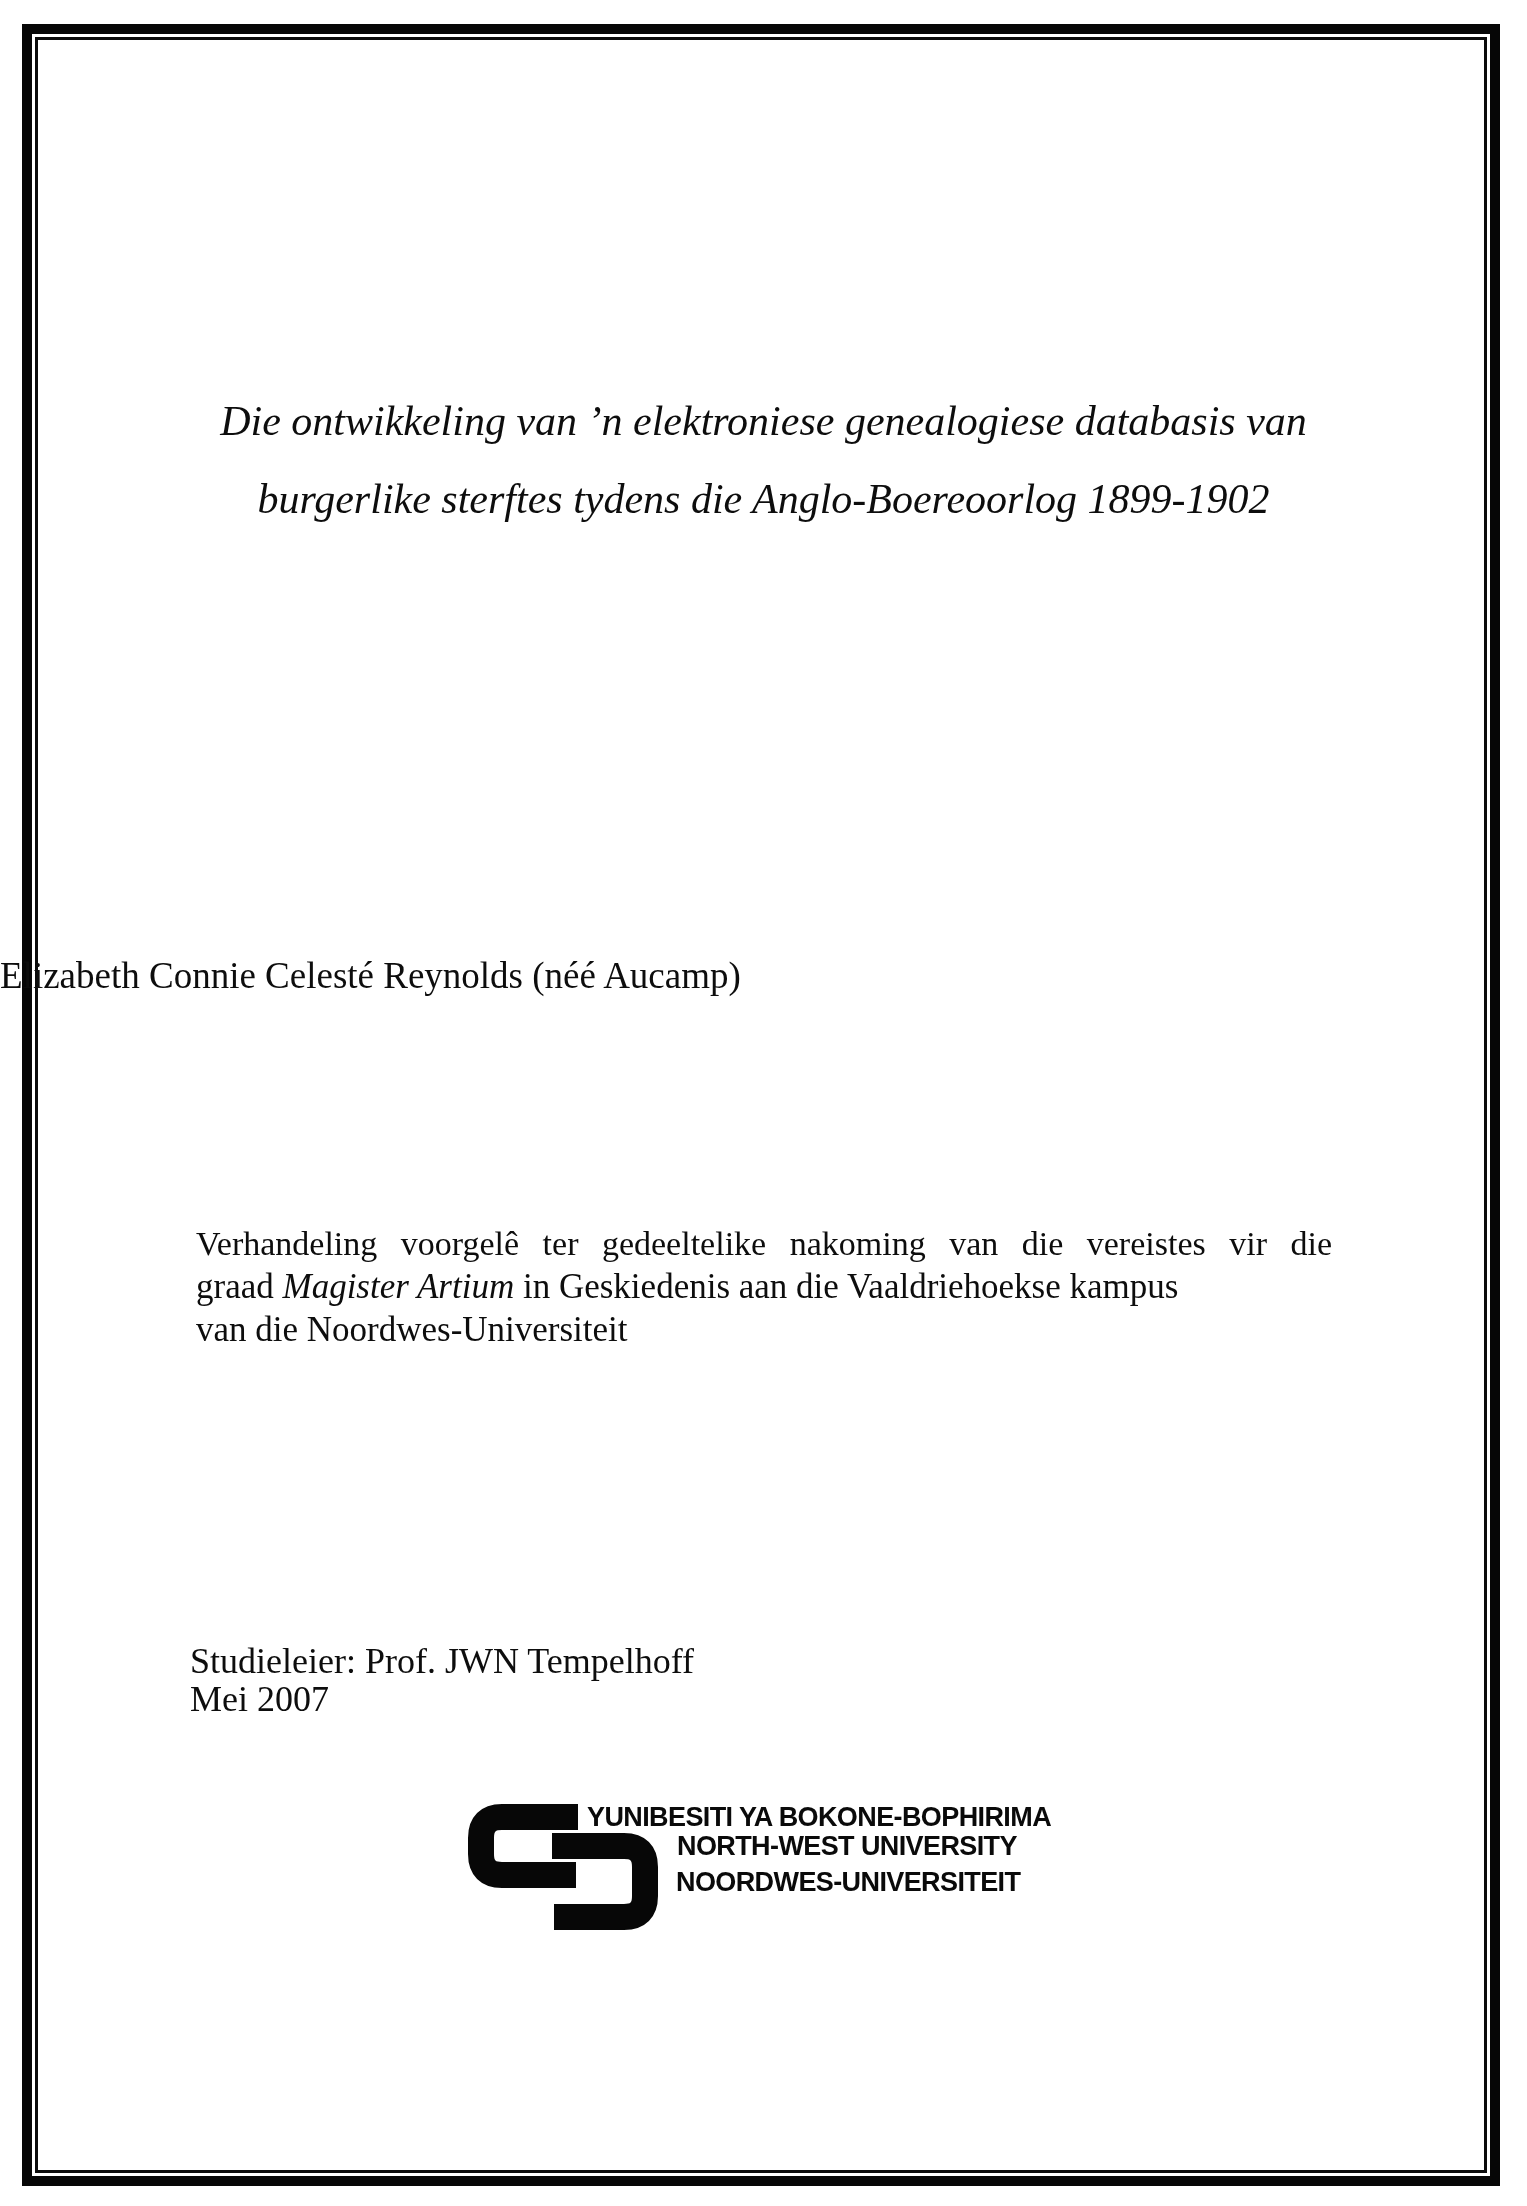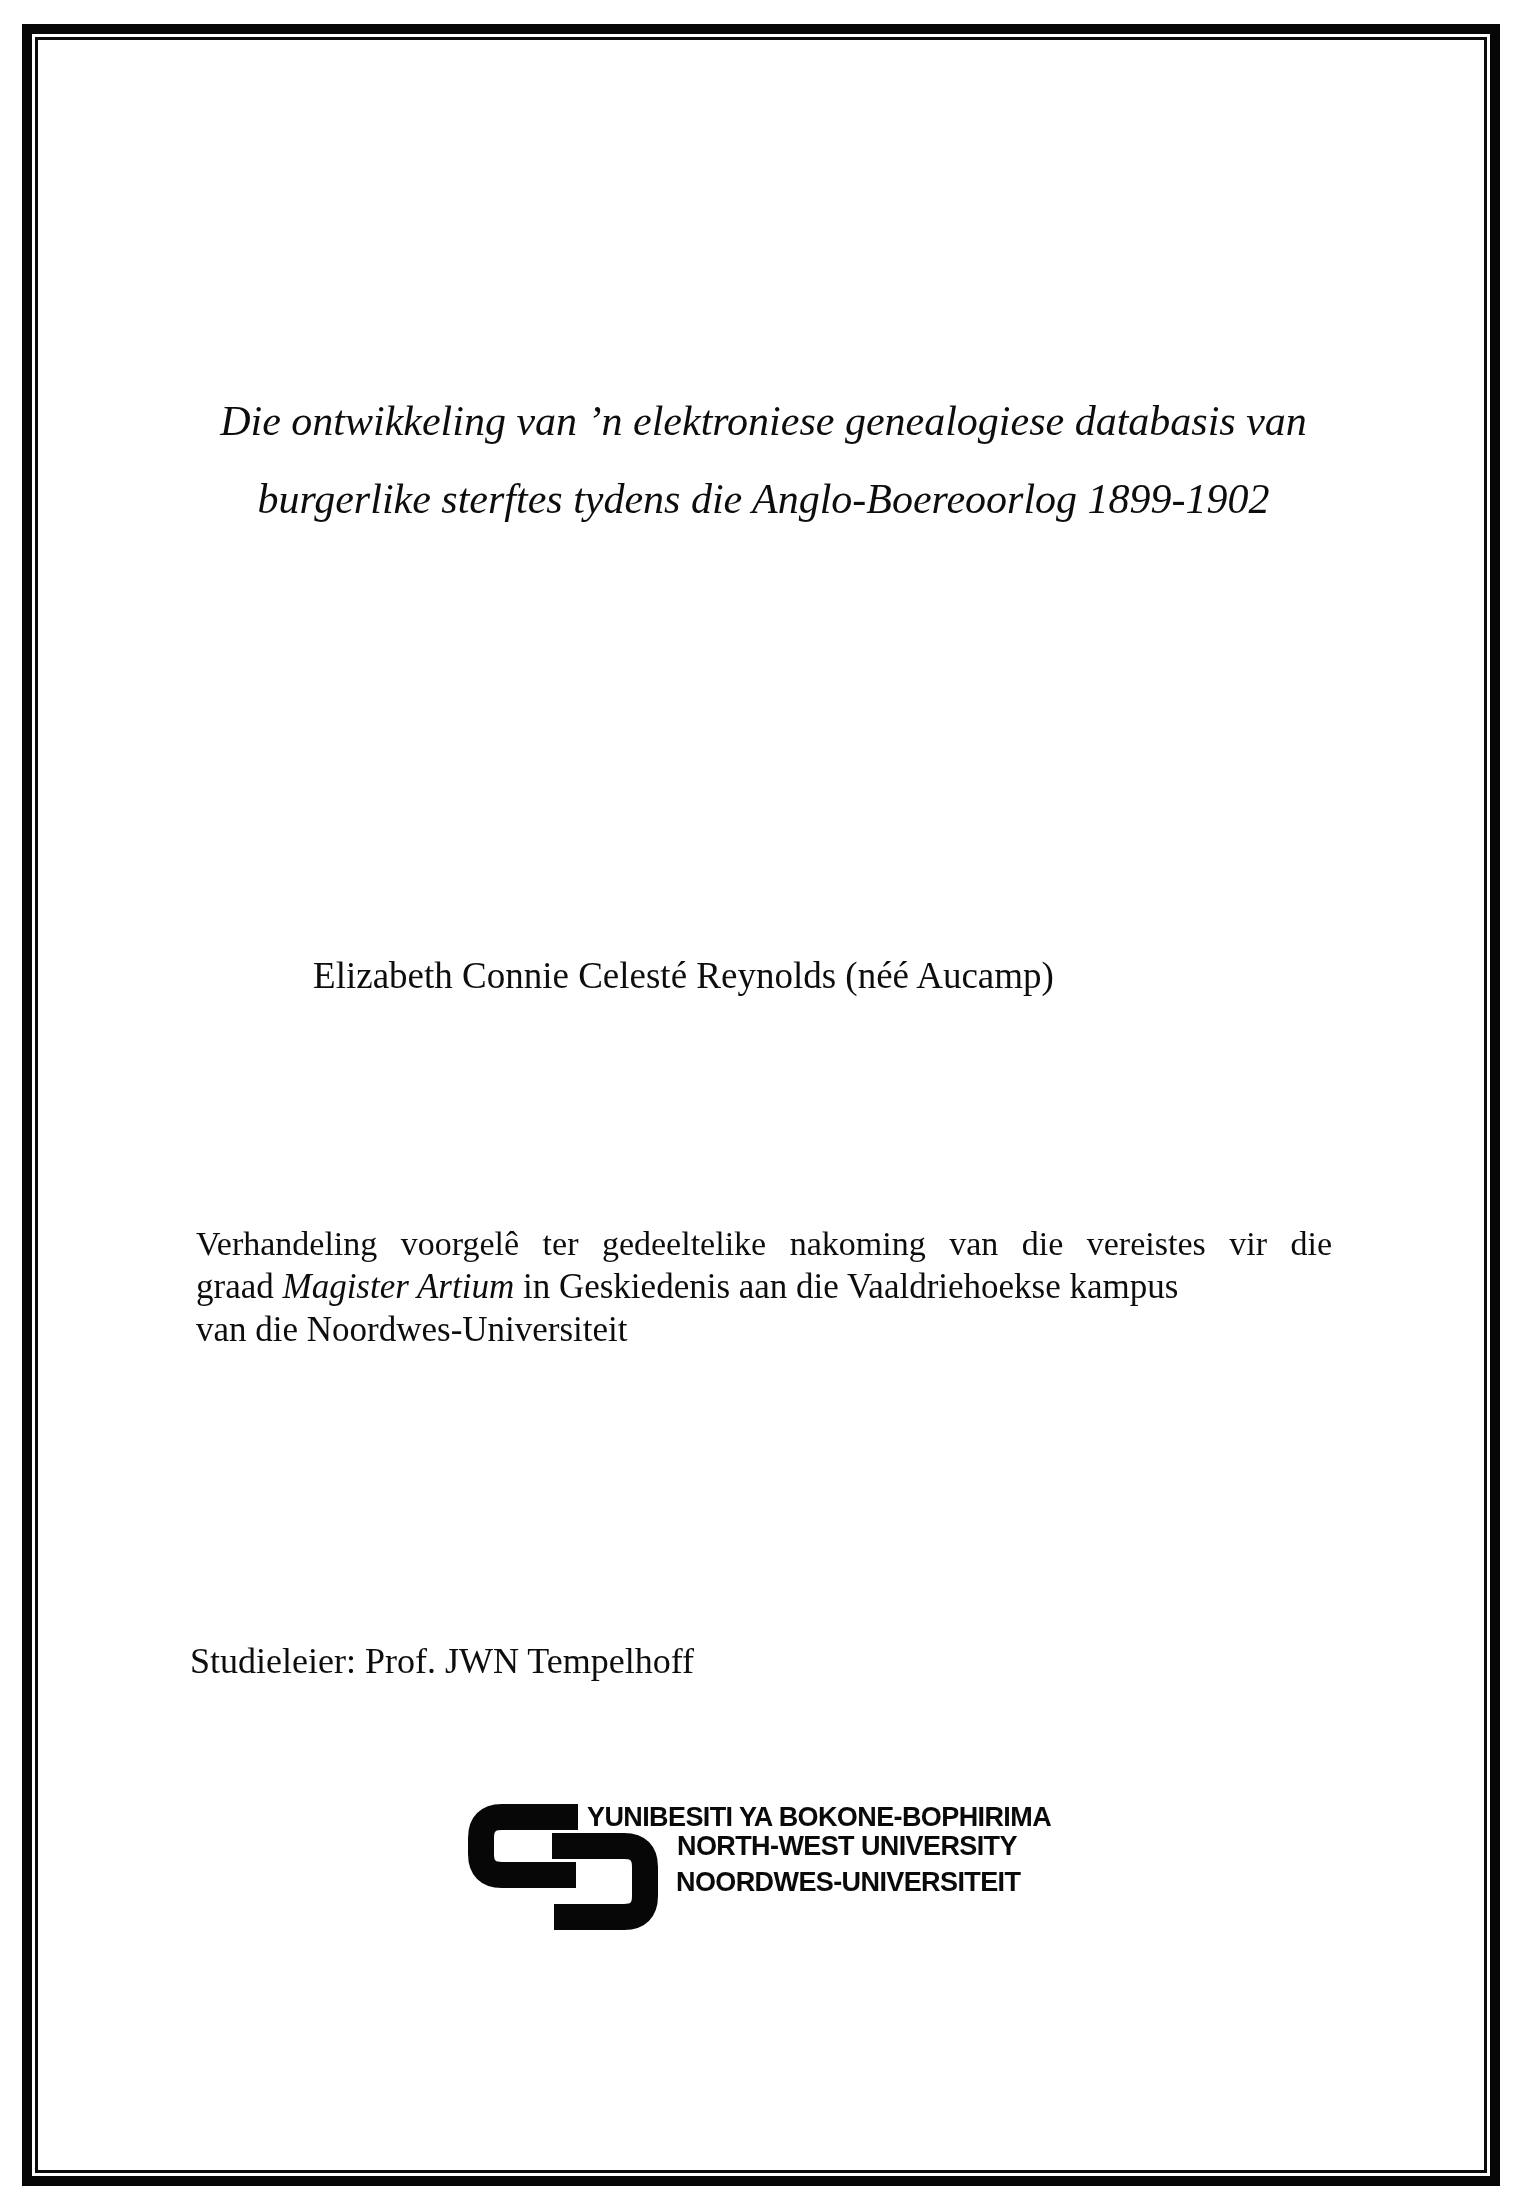--- a/index.html
+++ b/index.html
@@ -21,21 +21,21 @@
     position:absolute; left:96px; top:382px; width:1335px;
     text-align:center; font-size:42px; line-height:78px;
   }
   .title-line { white-space:nowrap;font-style:italic; }
   .byline {
     position:absolute; left:0; top:797px; width:1527px;
     text-align:center; font-size:37px; line-height:48px;
   }
   .author {
     position:absolute; left:0; top:952px; width:1367px;
-    text-align:center; font-size:37px; line-height:48px; white-space:nowrap;
+    text-align:left; font-size:37px; line-height:48px; white-space:nowrap;
   }
   .degree {
     position:absolute; left:196px; top:1222px; width:1136px;
     font-size:35px; height:135px;
   }
   .degree-line { position:absolute; left:0; width:100%; line-height:43px; white-space:nowrap; }
   .degree-l1 { top:0; font-size:34px; white-space:normal; text-align:justify; text-align-last:justify; }
   .degree-l2 { top:43px; }
   .degree-l3 { top:86px; }
   .italic { font-style:italic; }
@@ -70,20 +70,21 @@
   <div class="author">Elizabeth Connie Celesté Reynolds (néé Aucamp)</div>
 
   <div class="degree">
     <div class="degree-line degree-l1">Verhandeling voorgelê ter gedeeltelike nakoming van die vereistes vir die</div>
     <div class="degree-line degree-l3">van die Noordwes-Universiteit</div>
     <div class="degree-line degree-l2"><span>graad </span><span class="italic">Magister Artium</span><span> in Geskiedenis aan die Vaaldriehoekse kampus</span></div>
   </div>
 
   <div class="supervisor-block">
     <div>Studieleier: Prof. JWN Tempelhoff</div>
+    <div>Mei 2007</div>
   </div>
 
   <div class="logo">
     <svg class="logo-mark" width="194" height="128" viewBox="0 0 194 128" aria-hidden="true">
       <path d="M 112 15 H 36 Q 15 15 15 36 V 52 Q 15 73 36 73 H 110" fill="none" stroke="#070707" stroke-width="26"></path>
       <path d="M 86 44 H 158 Q 179 44 179 65 V 94 Q 179 115 158 115 H 88" fill="none" stroke="#070707" stroke-width="26"></path>
     </svg>
     <div class="logo-line logo-l1">YUNIBESITI YA BOKONE-BOPHIRIMA</div>
     <div class="logo-line logo-l2">NORTH-WEST UNIVERSITY</div>
     <div class="logo-line logo-l3">NOORDWES-UNIVERSITEIT</div>

